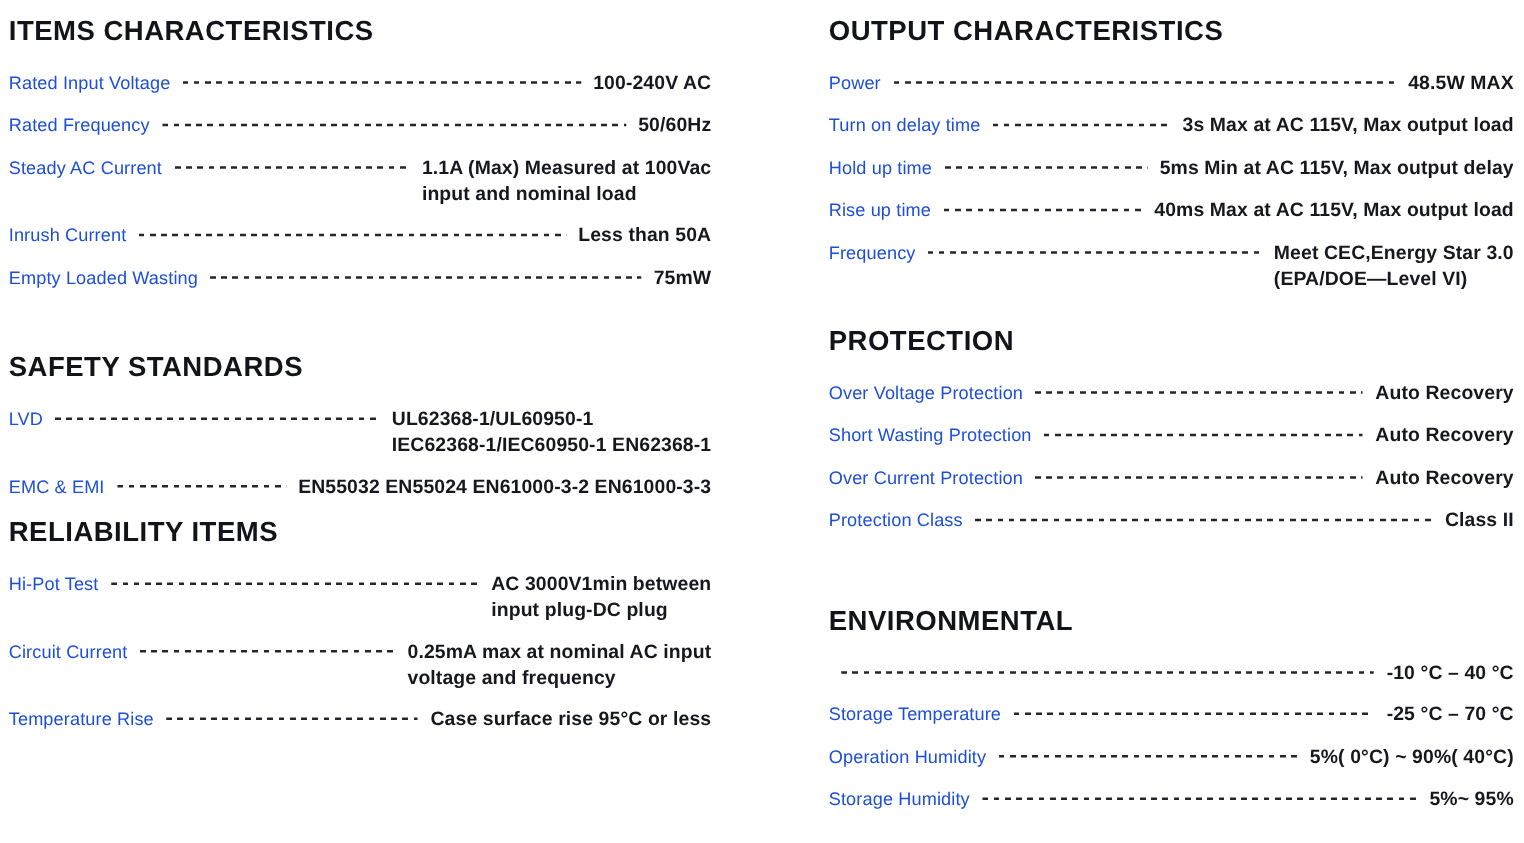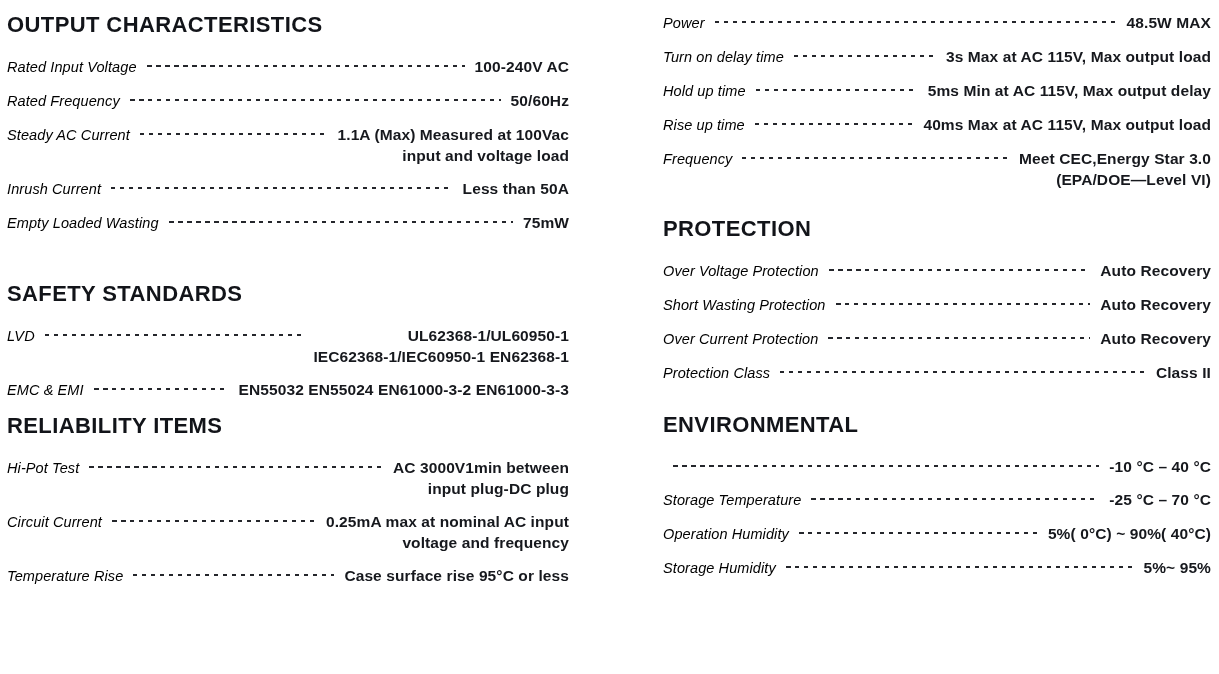--- a/index.html
+++ b/index.html
@@ -25,79 +25,77 @@
     margin: 0 0 18px 0;
     font-size: 22px;
     line-height: 26px;
     font-weight: 800;
     letter-spacing: 0.4px;
     color: #121419;
   }
   .sec-safety        { margin-top: 47px; }
   .sec-reliability   { }
   .sec-protection    { margin-top: 26px; }
-  .sec-environmental { margin-top: 28px; }
+  .sec-environmental { margin-top: 56px; }
 
   .row {
     display: flex;
     align-items: flex-start;
     margin-bottom: 12px;
     font-size: 14.5px;
     line-height: 21px;
   }
   .label {
     flex: none;
-    color: #000000;
+    color: #1d4ed8;
     letter-spacing: 0.1px;
     padding-top: 1px;
-    font-style: italic;
   }
   .leader {
     flex: 1 1 auto;
     min-width: 18px;
     height: 21px;
     margin: 0 10px;
     background: repeating-linear-gradient(90deg, #24262b 0 4.5px, transparent 4.5px 9px)
                 left center / 100% 2.2px no-repeat;
   }
   .value {
     flex: none;
     max-width: 430px;
-    text-align: right;
     font-weight: 700;
     font-size: 15.5px;
     letter-spacing: 0.1px;
     color: #16181d;
     white-space: pre-line;
   }
 </style>
 </head>
 <body>
 
 <div class="page">
 
   <div class="col col-left">
 
     <section>
-      <h2 class="section-title">OUTPUT CHARACTERISTICS</h2>
+      <h2 class="section-title">ITEMS CHARACTERISTICS</h2>
       <div class="row">
         <span class="label">Rated Input Voltage</span>
         <span class="leader"></span>
         <span class="value">100-240V AC</span>
       </div>
       <div class="row">
         <span class="label">Rated Frequency</span>
         <span class="leader"></span>
         <span class="value">50/60Hz</span>
       </div>
       <div class="row">
         <span class="label">Steady AC Current</span>
         <span class="leader"></span>
         <span class="value">1.1A (Max) Measured at 100Vac
-input and voltage load</span>
+input and nominal load</span>
       </div>
       <div class="row">
         <span class="label">Inrush Current</span>
         <span class="leader"></span>
         <span class="value">Less than 50A</span>
       </div>
       <div class="row">
         <span class="label">Empty Loaded Wasting</span>
         <span class="leader"></span>
         <span class="value">75mW</span>
@@ -138,20 +136,21 @@
         <span class="leader"></span>
         <span class="value">Case surface rise 95°C or less</span>
       </div>
     </section>
 
   </div>
 
   <div class="col col-right">
 
     <section>
+      <h2 class="section-title">OUTPUT CHARACTERISTICS</h2>
       <div class="row">
         <span class="label">Power</span>
         <span class="leader"></span>
         <span class="value">48.5W MAX</span>
       </div>
       <div class="row">
         <span class="label">Turn on delay time</span>
         <span class="leader"></span>
         <span class="value">3s Max at AC 115V, Max output load</span>
       </div>

